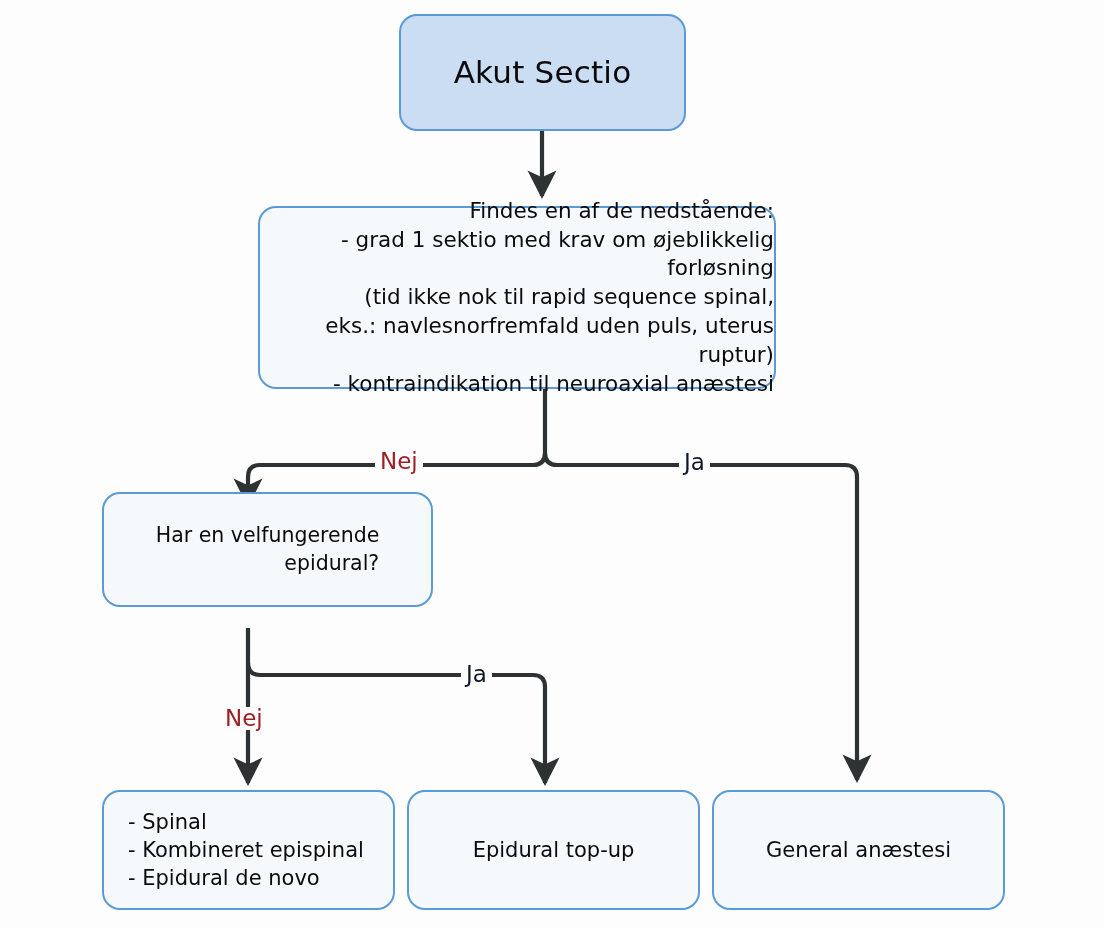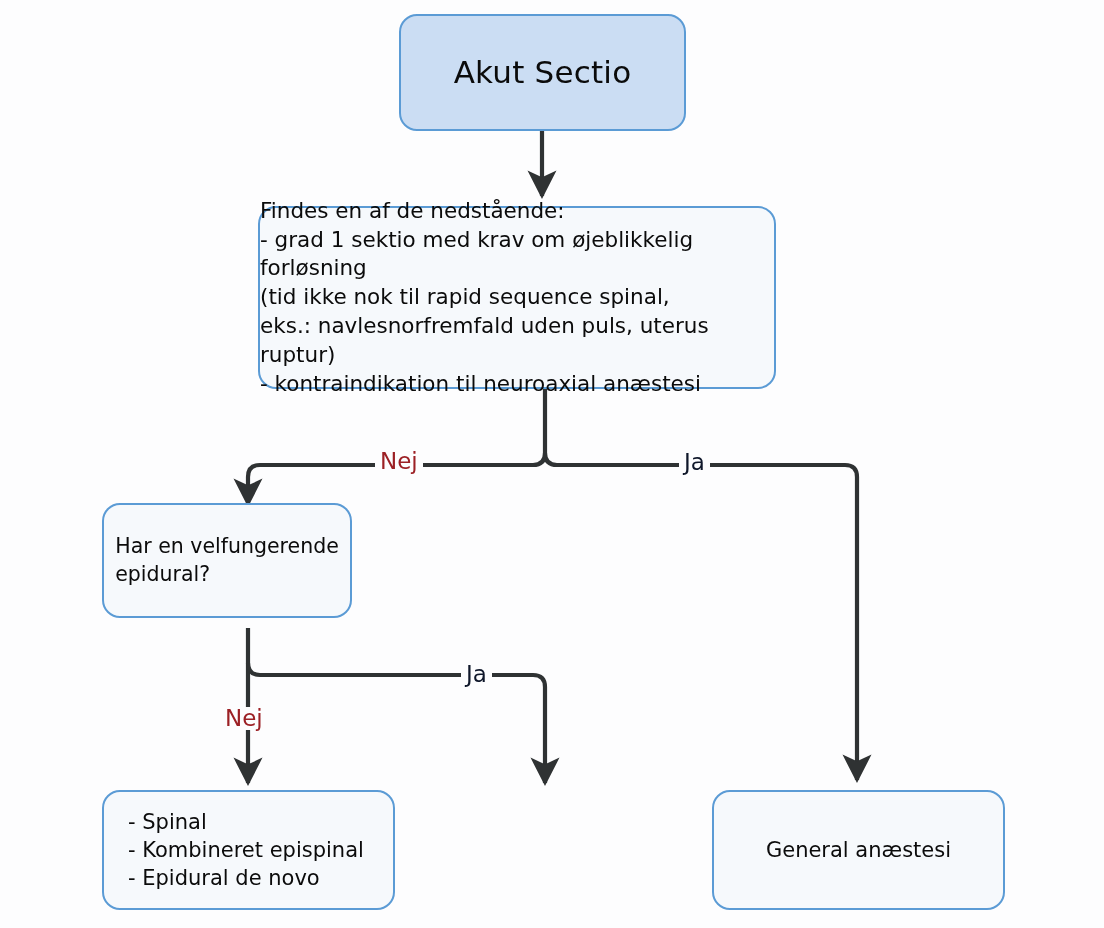--- a/index.html
+++ b/index.html
@@ -26,21 +26,21 @@
   .node {
     position: absolute;
     box-sizing: border-box;
     border: 2.5px solid #5b9bd5;
     border-radius: 18px;
     display: flex;
     align-items: center;
     justify-content: center;
     color: #0b0b0b;
     line-height: 1.34;
-    text-align: left;
+    text-align: right;
     white-space: pre-line;
     background: #f6f9fc;
   }
   .node.start {
     background: #cbddf3;
     border-color: #5b9bd5;
     font-size: 31px;
     letter-spacing: 0.2px;
   }
   .node.decision-main {
@@ -97,31 +97,34 @@
   </div>
 
   <div class="node decision-main" style="left:258px; top:206px; width:518px; height:183px;">
     <span>Findes en af de nedstående:
 - grad 1 sektio med krav om øjeblikkelig forløsning
 (tid ikke nok til rapid sequence spinal,
 eks.: navlesnorfremfald uden puls, uterus ruptur)
 - kontraindikation til neuroaxial anæstesi</span>
   </div>
 
-  <div class="node decision-sub" style="left:102px; top:503px; width:250px; height:115px;">
+  <div class="node decision-sub" style="left:102px; top:492px; width:331px; height:115px;">
     <span>Har en velfungerende
 epidural?</span>
   </div>
 
   <div class="node outcome left-align" style="left:102px; top:790px; width:293px; height:120px;">
     <span>- Spinal
 - Kombineret epispinal
 - Epidural de novo</span>
   </div>
 
+  <div class="node outcome" style="left:407px; top:790px; width:293px; height:120px;">
+    <span>Epidural top-up</span>
+  </div>
 
   <div class="node outcome" style="left:712px; top:790px; width:293px; height:120px;">
     <span>General anæstesi</span>
   </div>
 
   <div class="edge-label no" style="left:375px; top:450px;">Nej</div>
 
   <div class="edge-label yes" style="left:679px; top:451px;">Ja</div>
 
   <div class="edge-label no" style="left:220px; top:707px;">Nej</div>

